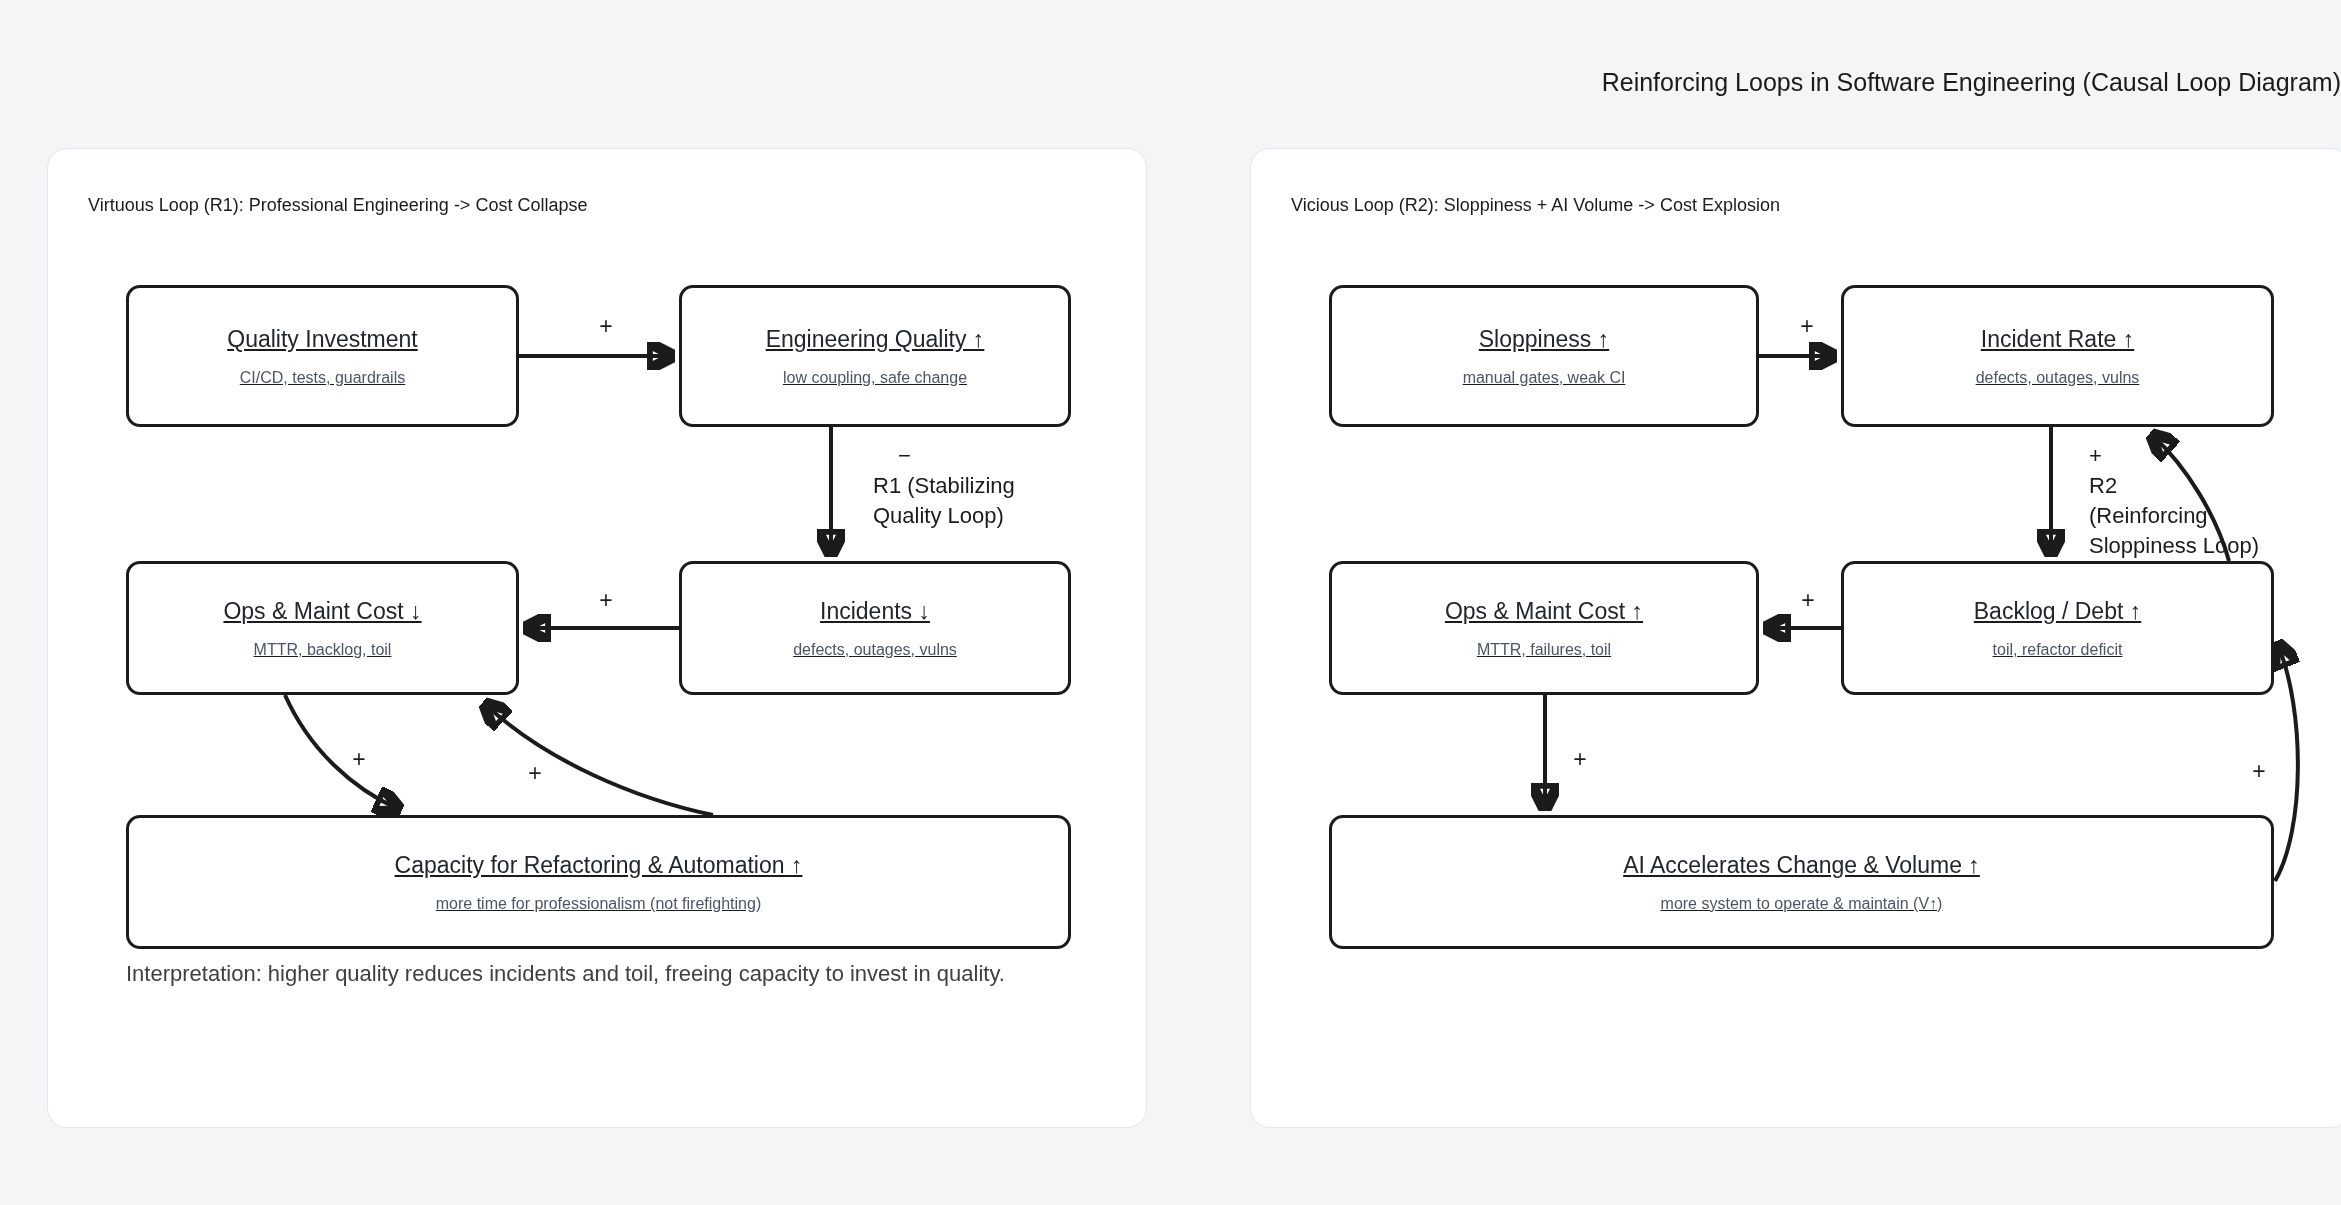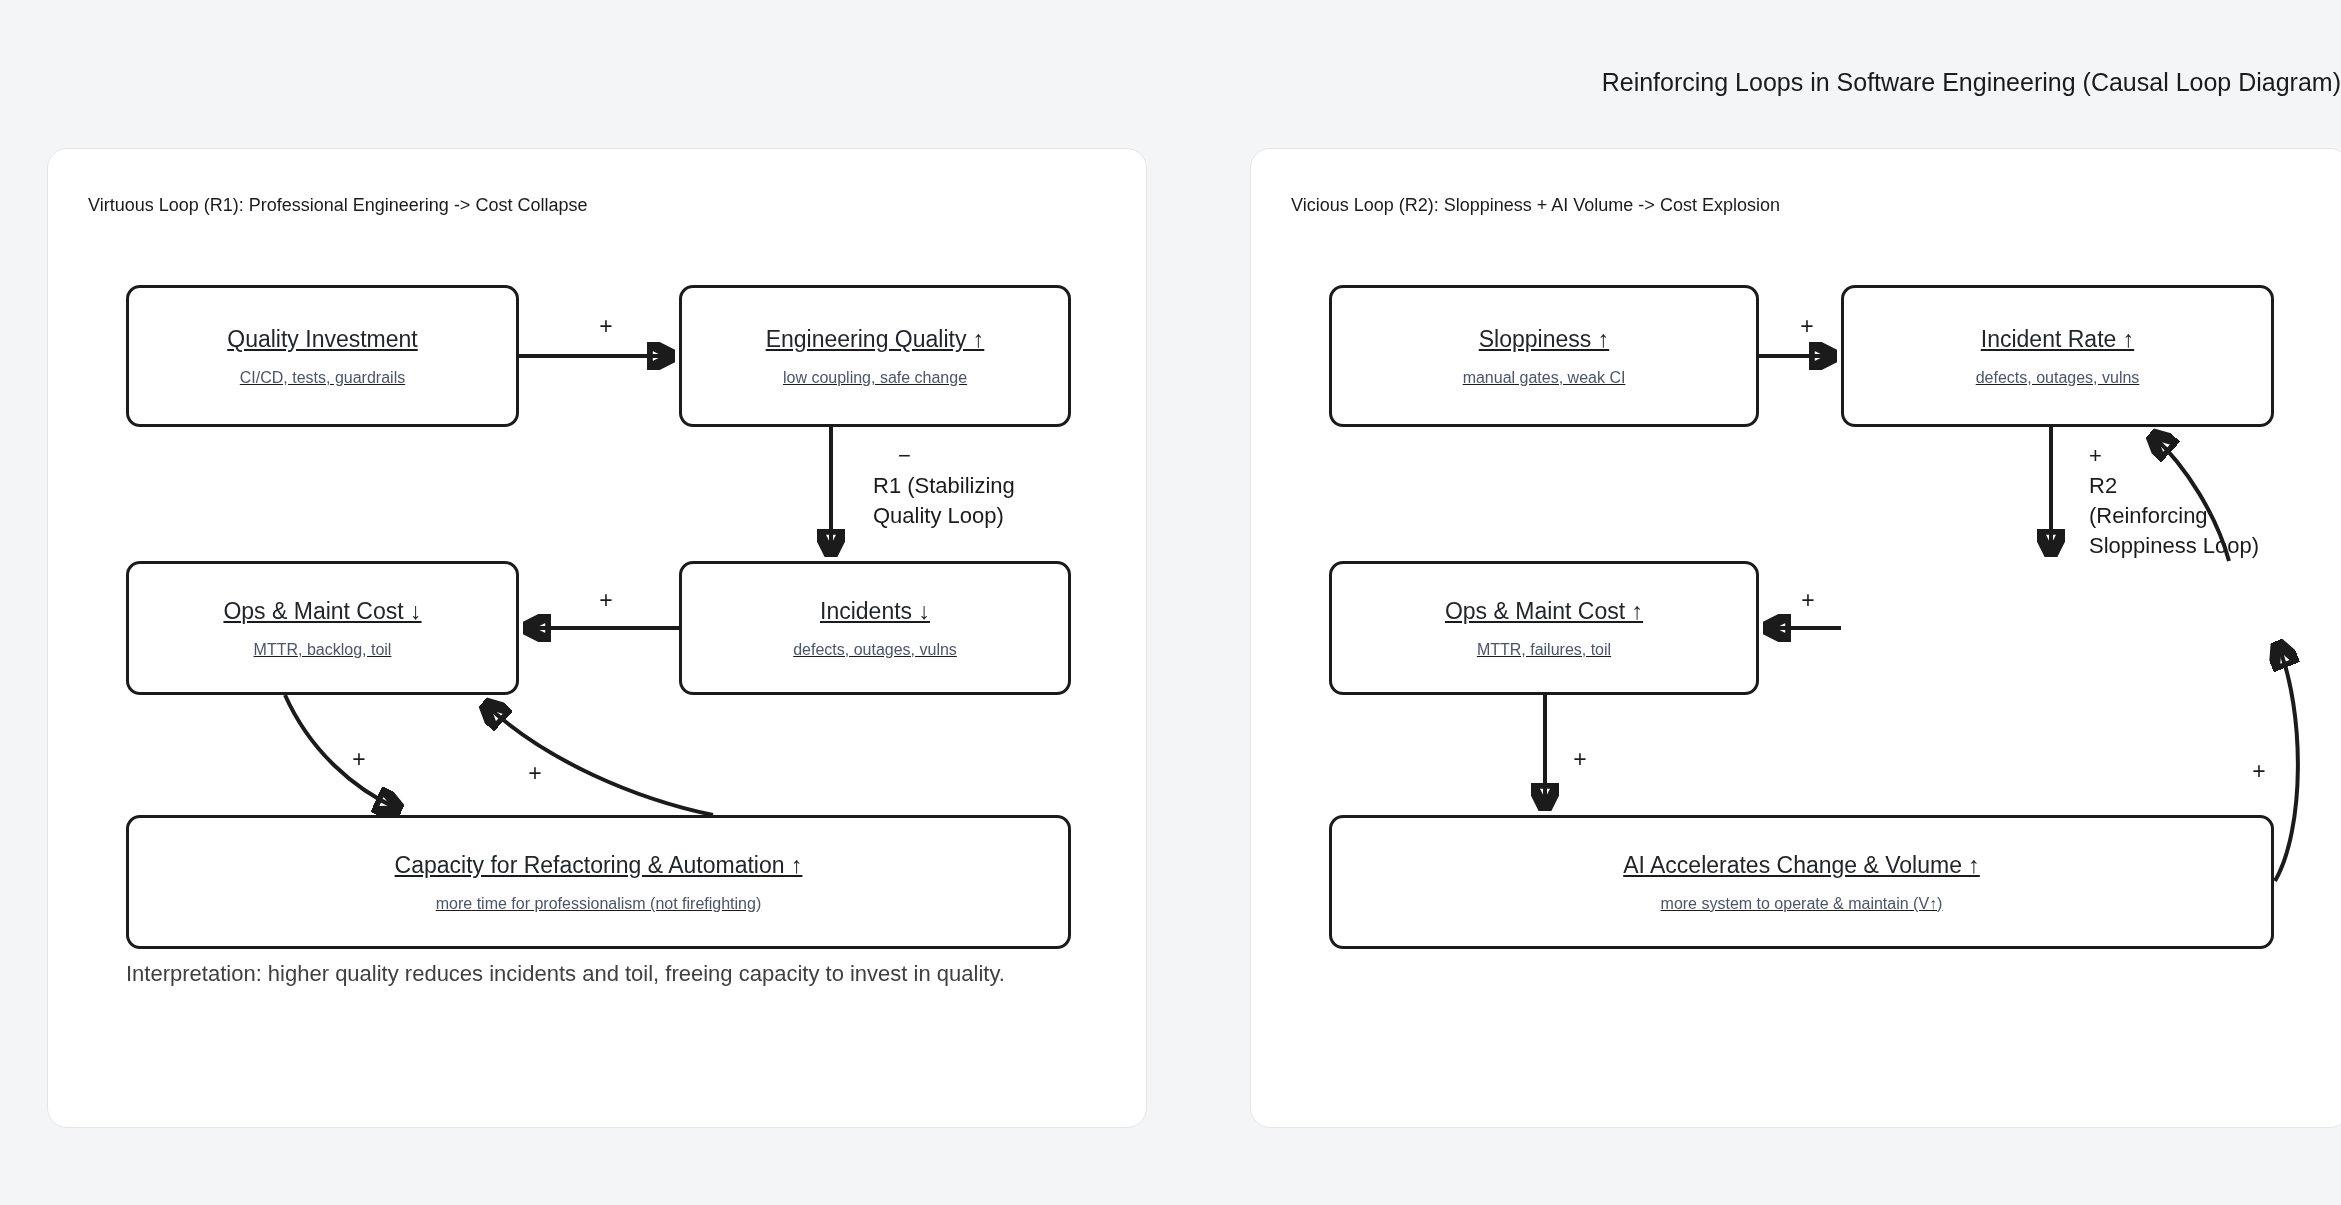--- a/index.html
+++ b/index.html
@@ -124,20 +124,24 @@
     <div class="node-sub">manual gates, weak CI</div>
   </div>
   <div class="node" style="left:590px;top:136px;width:433px;height:142px">
     <div class="node-title">Incident Rate ↑</div>
     <div class="node-sub">defects, outages, vulns</div>
   </div>
   <div class="node" style="left:78px;top:412px;width:430px;height:134px">
     <div class="node-title">Ops &amp; Maint Cost ↑</div>
     <div class="node-sub">MTTR, failures, toil</div>
   </div>
+  <div class="node" style="left:590px;top:412px;width:433px;height:134px">
+    <div class="node-title">Backlog / Debt ↑</div>
+    <div class="node-sub">toil, refactor deficit</div>
+  </div>
   <div class="node" style="left:78px;top:666px;width:945px;height:134px">
     <div class="node-title">AI Accelerates Change &amp; Volume ↑</div>
     <div class="node-sub">more system to operate &amp; maintain (V↑)</div>
   </div>
 
   <div class="sign" style="left:556px;top:177px">+</div>
   <div class="sign" style="left:557px;top:451px">+</div>
   <div class="sign" style="left:329px;top:610px">+</div>
   <div class="sign" style="left:1008px;top:622px">+</div>
 

